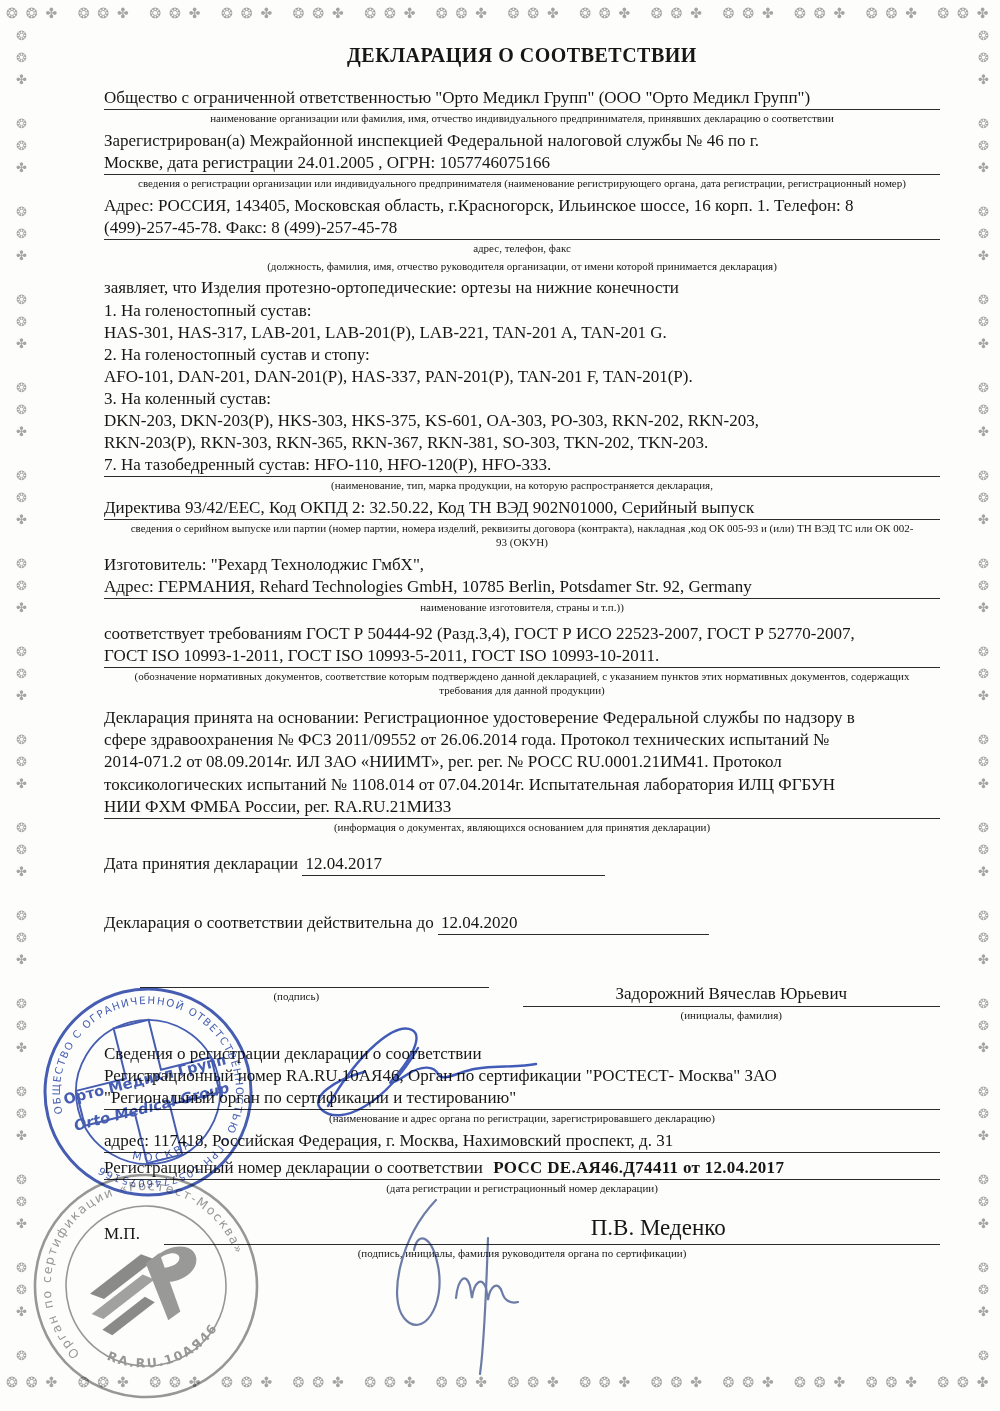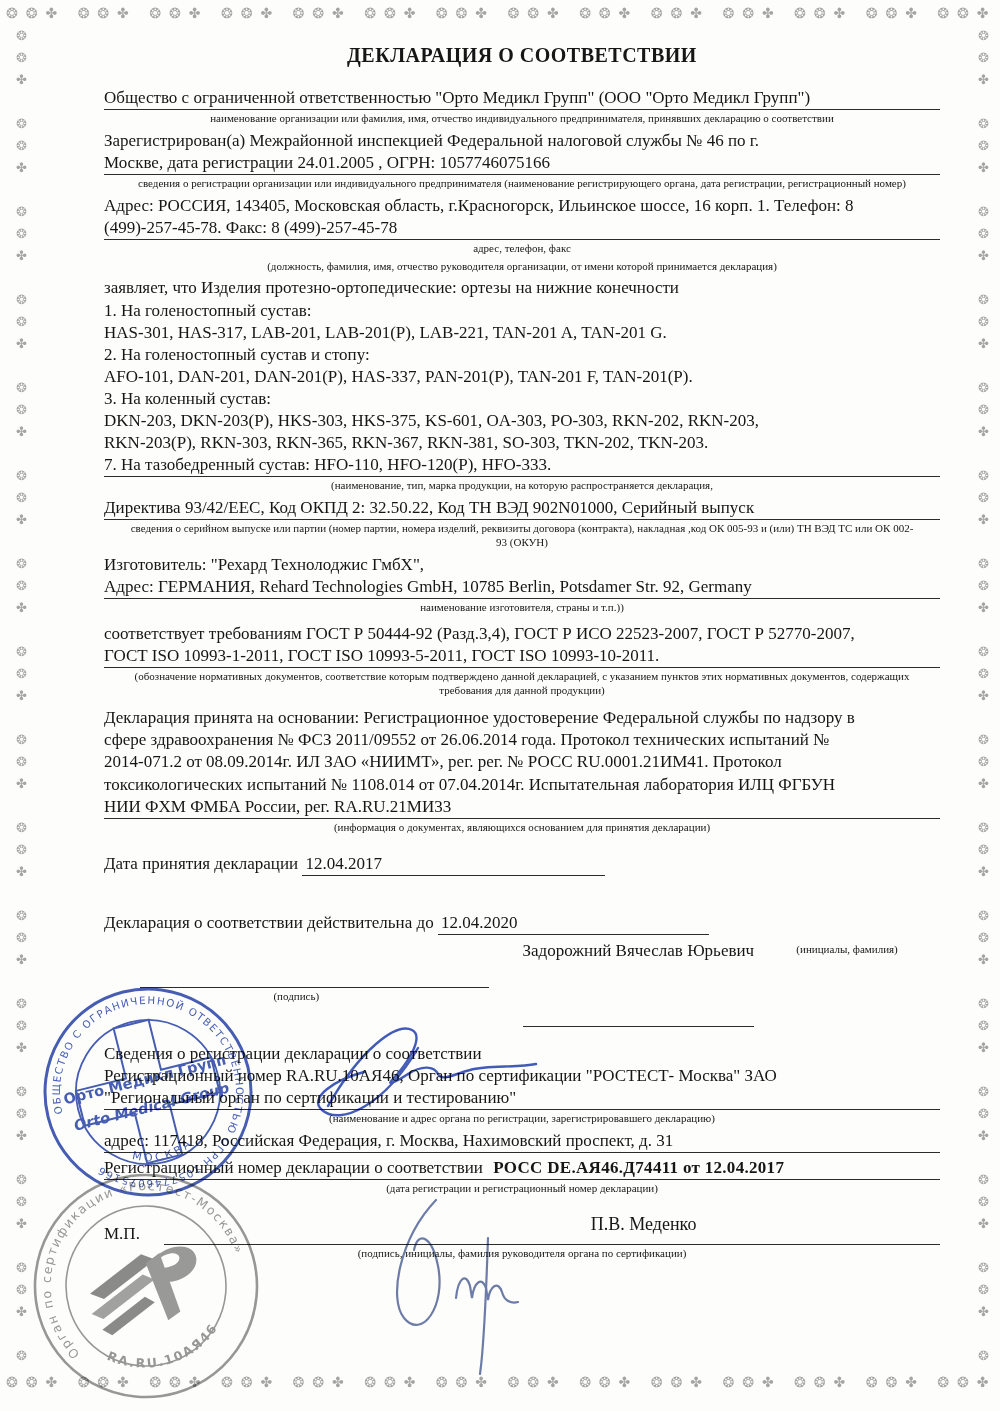--- a/index.html
+++ b/index.html
@@ -26,28 +26,28 @@
   .rep-prefix{margin-right:7px;}
   .rep-rest{flex:1;}
   .fill{display:inline-block;border-bottom:1.2px solid #2c2c2c;padding-left:3px;}
   .fill-adopt{width:300px;}
   .fill-valid{width:268px;}
   .mt8{margin-top:8px;} .mt10{margin-top:10px;} .mt16{margin-top:16px;}
   .mt18{margin-top:18px;} .mt30{margin-top:36px;}
   .sig-row{display:flex;margin-top:6px;height:86px;}
   .sig-left{width:46%;display:flex;flex-direction:column;justify-content:flex-start;}
   .sig-line{border-bottom:1.2px solid #2c2c2c;height:46px;margin-left:36px;}
-  .sig-right{flex:1;display:flex;flex-direction:row;justify-content:flex-end;margin-left:34px;}
+  .sig-right{flex:1;display:flex;flex-direction:column;justify-content:flex-end;margin-left:34px;}
   .sig-name{text-align:center;font-size:17px;border-bottom:1.2px solid #2c2c2c;padding-bottom:2px;
             white-space:nowrap;}
   .regnum-row{margin-top:4px;}
   .regnum-row b{margin-left:6px;letter-spacing:.3px;}
   .mp-row{display:flex;align-items:flex-end;margin-top:22px;}
   .mp-line{flex:1;margin-left:24px;border-bottom:1.2px solid #2c2c2c;position:relative;height:26px;}
-  .head-name{position:absolute;left:55%;bottom:9px;font-size:18px;white-space:nowrap;}
+  .head-name{position:absolute;left:55%;bottom:3px;font-size:23px;white-space:nowrap;}
   
   .overlay{position:absolute;mix-blend-mode:multiply;}
   .stamp-company{left:38px;top:982px;width:220px;height:220px;transform:rotate(-14deg);opacity:.94;}
   .stamp-cert{left:28px;top:1168px;width:236px;height:236px;transform:rotate(-16deg);opacity:.9;}
   .sig1{left:298px;top:1010px;width:292px;height:118px;opacity:.95;}
   .sig2{left:370px;top:1178px;width:206px;height:202px;opacity:.9;}
   svg text{font-family:"DejaVu Sans",sans-serif;}
 </style>
 </head>
 <body>

